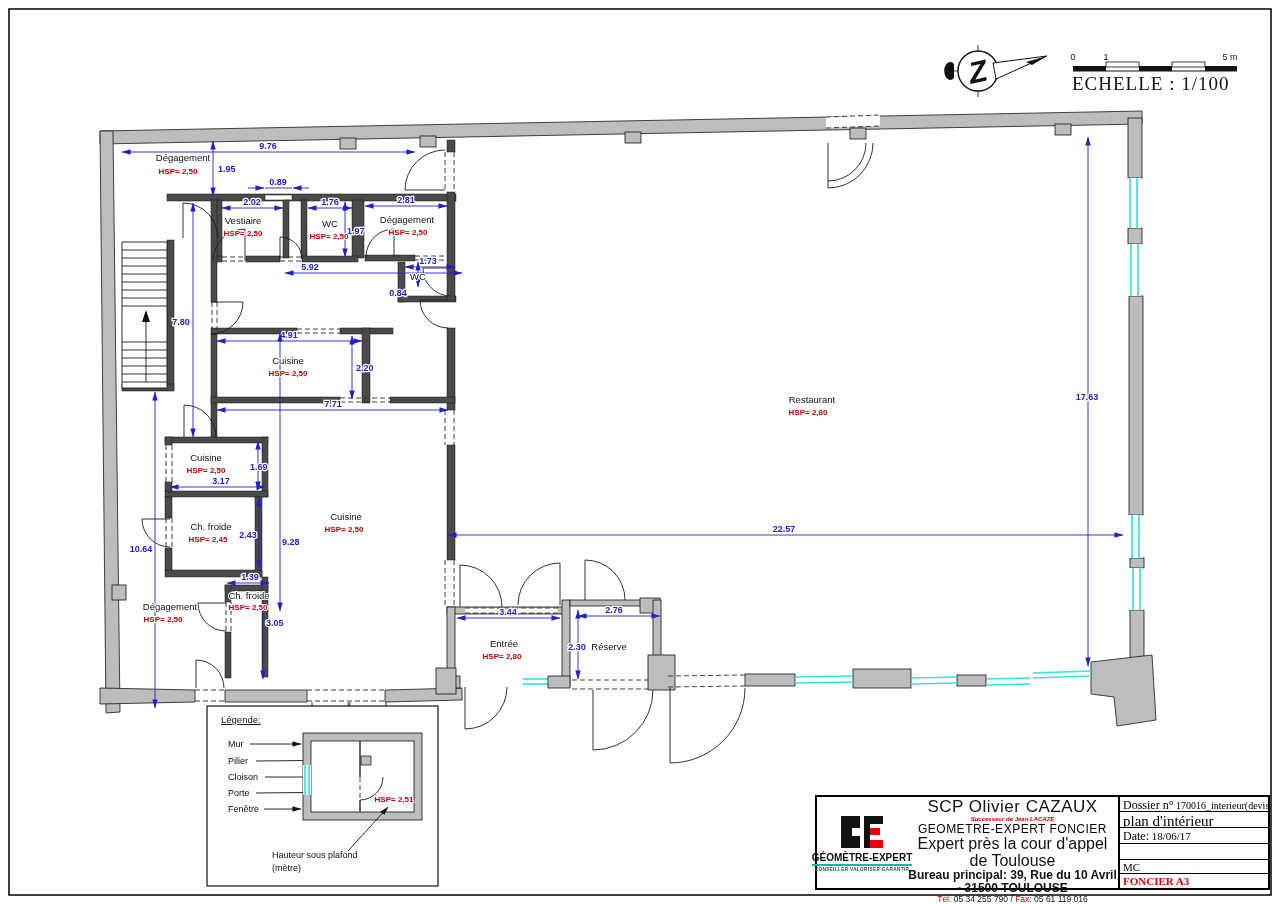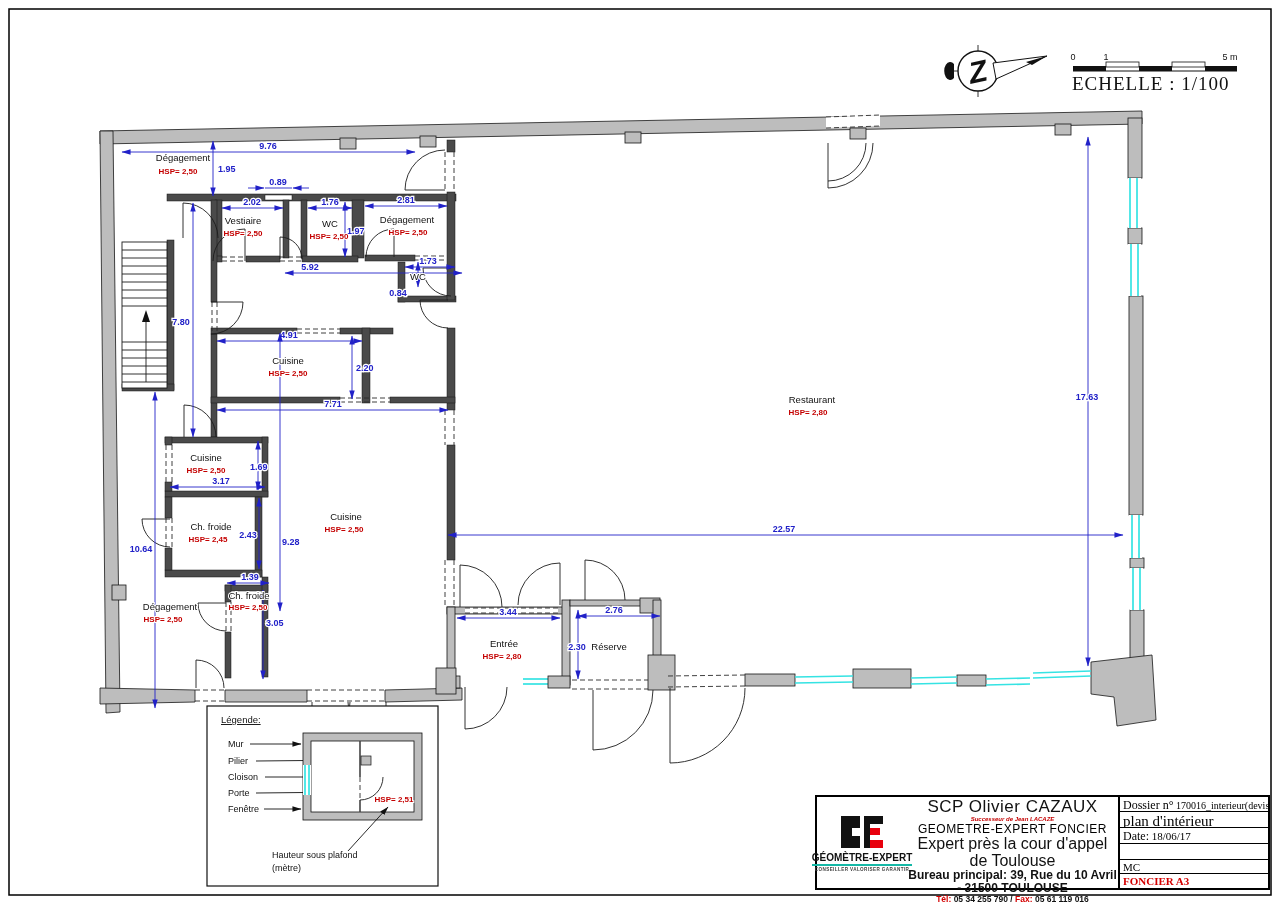--- a/index.html
+++ b/index.html
@@ -30,21 +30,21 @@
            padding:2px 1px;box-sizing:border-box}
   .tb-logo-name{font-size:10px;font-weight:bold;color:#111;border-bottom:2px solid #14b8a6;
                 padding-bottom:1px;margin-top:2px;white-space:nowrap}
   .tb-tag{font-size:4.6px;color:#444;font-weight:bold;letter-spacing:.4px;margin-top:1px;white-space:nowrap}
   .tb-mid{flex:1;text-align:center;padding-top:1px;line-height:1.05;box-sizing:border-box}
   .tb-company{font-size:17px;font-weight:normal;color:#111;letter-spacing:.5px}
   .tb-succ{font-size:6px;font-weight:bold;font-style:italic;color:#c40000}
   .tb-l1{font-size:12px;letter-spacing:.5px;color:#000000;margin-top:1px}
   .tb-l2{font-size:16px;color:#111}
   .tb-l3{font-size:12px;font-weight:bold;color:#111}
-  .tb-l4{font-size:8.5px;font-weight:bold;color:#111}
+  .tb-l4{font-size:8.5px;font-weight:normal;color:#111}
   .tb-l5{font-size:7px;color:#111}
   .tb-email{font-size:8px;color:#111}
   .red{color:#d40000}
   .tb-right{width:150px;border-left:2px solid #000;font-family:"Liberation Serif",serif;
             box-sizing:border-box;display:flex;flex-direction:column}
   .tb-row{border-bottom:1px solid #000;padding:1px 3px 0 3px;box-sizing:border-box;white-space:nowrap;overflow:hidden}
   .tb-r1{height:16px;font-size:12px}.tb-r1 .val{font-size:10px}
   .tb-r2{height:16px;font-size:15px}
   .tb-r3{height:17px;font-size:12px}.tb-r3 .val{font-size:11px}
   .tb-r4{height:16px}

